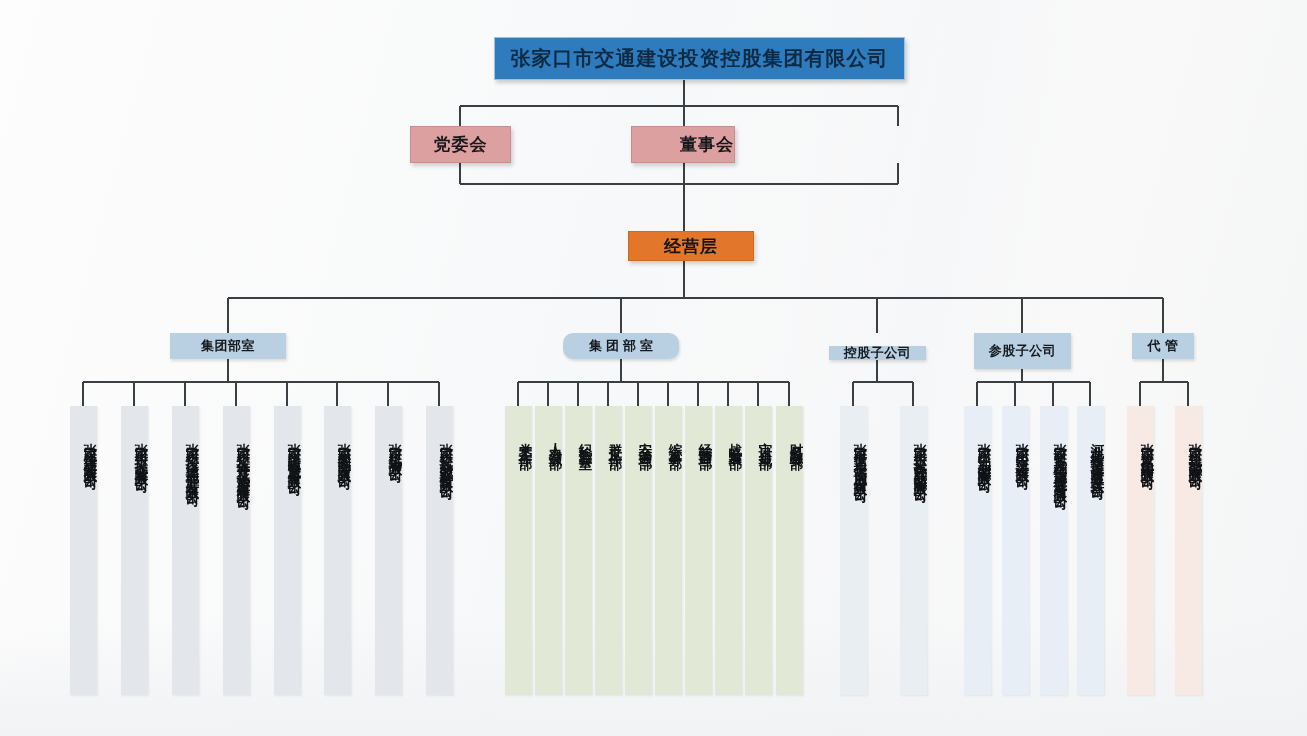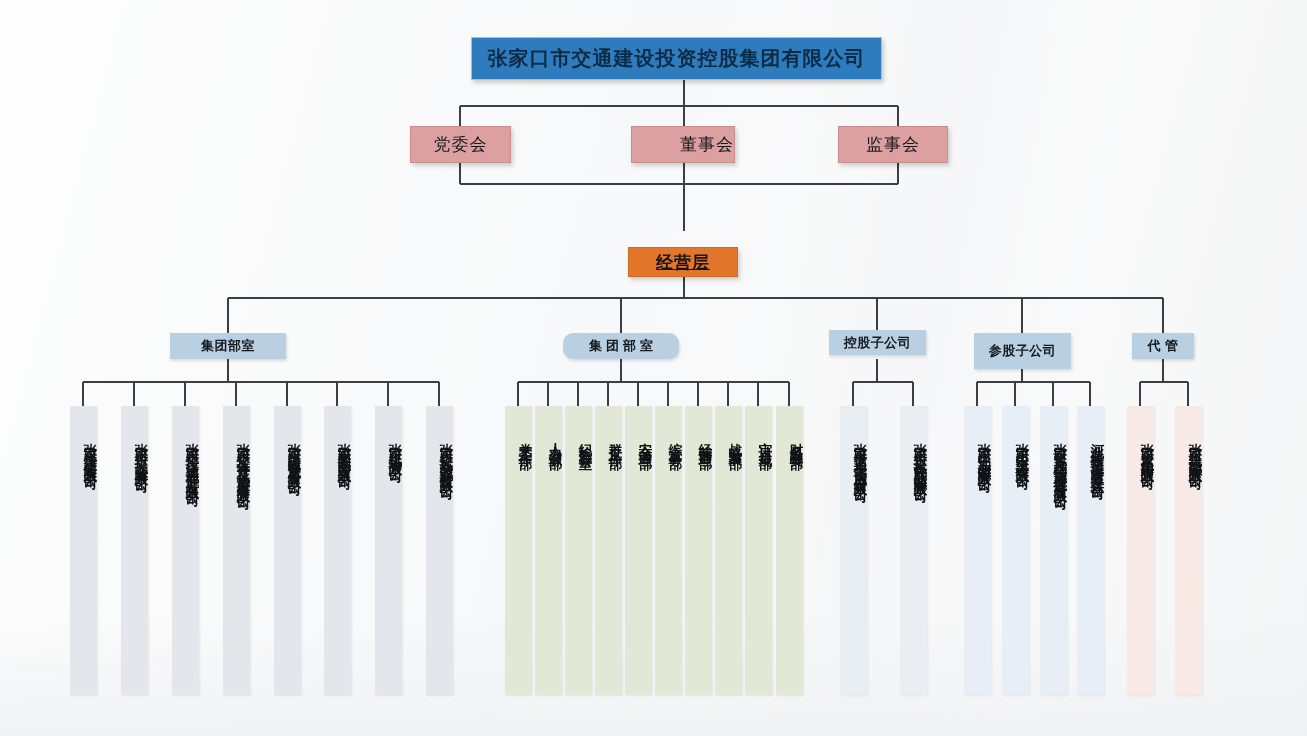--- a/index.html
+++ b/index.html
@@ -52,28 +52,29 @@
   }
 
   .box-root {
     background: #2e7cbe;
     border: 1px solid #9cc2dd;
     color: #0d2b44;
     font-size: 20px;
     font-weight: 700;
     letter-spacing: 1px;
     box-shadow: 2px 3px 4px rgba(0,0,0,0.18);
+    margin-left: 23px;
   }
 
   .box-gov {
     background: #dda0a0;
     border: 1px solid #c98d8d;
     color: #16181b;
     font-size: 17px;
-    font-weight: 400;
+    font-weight: 700;
     letter-spacing: 1px;
     box-shadow: 2px 3px 4px rgba(0,0,0,0.17);
   }
 
   .box-mgmt {
     background: #e2762a;
     border: 1px solid #cf6a22;
     color: #141414;
     font-size: 17px;
     font-weight: 700;
@@ -196,35 +197,32 @@
   <div class="box box-root" style="left:471px; top:37px; width:411px; height:43px;">
     <span>张家口市交通建设投资控股集团有限公司</span>
   </div>
 
   <div class="box box-gov" style="left:410px; top:126px; width:101px; height:37px;">
     <span>党委会</span>
   </div>
   <div class="box box-gov" style="left:631px; top:126px; width:104px; height:37px;padding-left:48px;">
     <span>董事会</span>
   </div>
-  <div class="box box-gov" style="left:838px; top:126px; width:110px; height:37px;">
-    <span>监事会</span>
-  </div>
-
-  <div class="box box-mgmt" style="left:628px; top:247px; width:110px; height:30px;text-decoration:underline;">
+
+  <div class="box box-mgmt" style="left:628px; top:231px; width:126px; height:30px;">
     <span>经营层</span>
   </div>
 
   <div class="box box-cat" style="left:170px; top:333px; width:116px; height:26px;">
     <span>集团部室</span>
   </div>
   <div class="box box-cat spaced" style="left:563px; top:333px; width:116px; height:26px;">
     <span>集团部室</span>
   </div>
-  <div class="box box-cat" style="left:829px; top:330px; width:97px; height:25px;justify-content:center;">
+  <div class="box box-cat" style="left:829px; top:346px; width:97px; height:14px;justify-content:center;">
     <span>控股子公司</span>
   </div>
   <div class="box box-cat" style="left:974px; top:333px; width:97px; height:36px;">
     <span>参股子公司</span>
   </div>
   <div class="box box-cat" style="left:1132px; top:333px; width:62px; height:26px;">
     <span>代 管</span>
   </div>
 
   <div class="leaf leaf-gray" style="left:70px;  top:406px; width:27px; height:289px;">张家口铁建交通有限公司</div>

